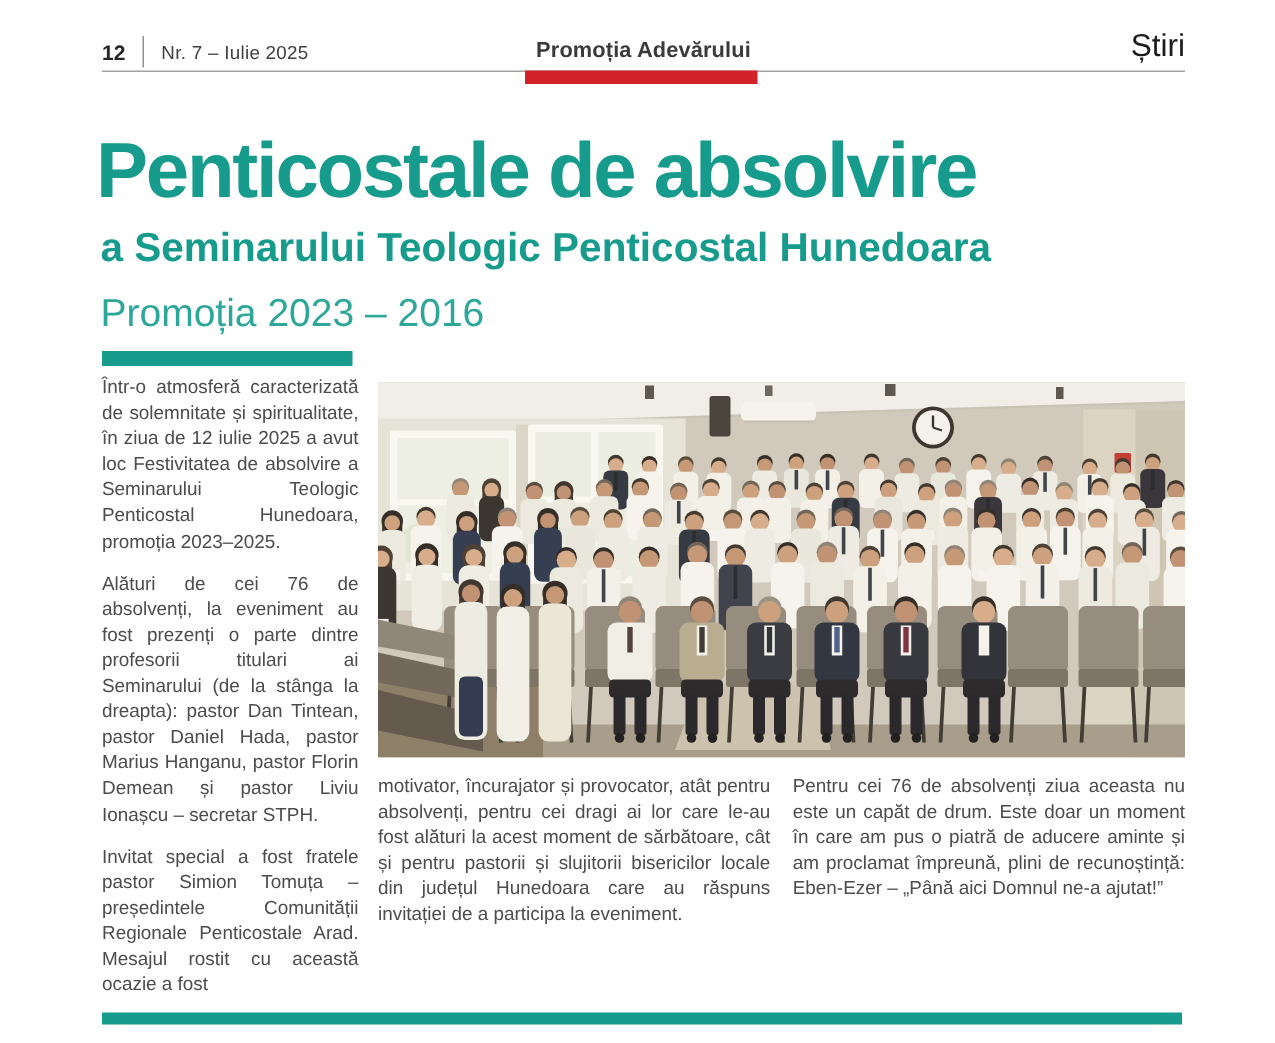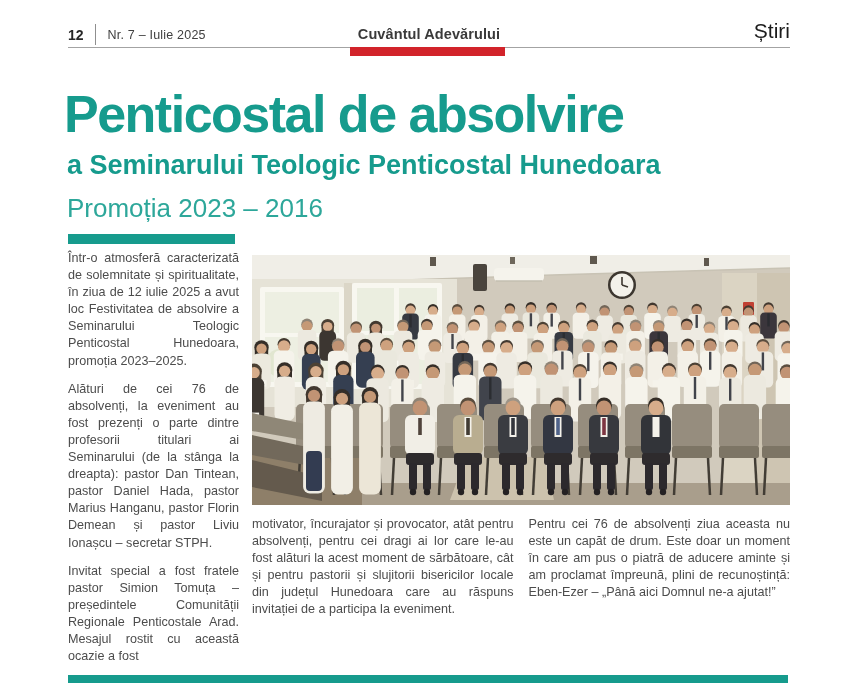--- a/index.html
+++ b/index.html
@@ -46,27 +46,27 @@
 <body>
 
 <div class="page" style="--teal: #169b8d; --teal-light: #2da79a; --red: #d2232a; --txt: #4c4c4c;">
 
   <div class="hdr">
     <div class="hdr-left">
       <span class="pnum">12</span>
       <span class="vdiv"></span>
       <span class="issue">Nr. 7 – Iulie 2025</span>
     </div>
-    <div class="pub">Cuvântul Adevărului</div>
+    <div class="pub">Promoția Adevărului</div>
     <div class="section">Știri</div>
   </div>
   <div class="hdr-rule"></div>
   <div class="red-bar"></div>
 
-  <h1 class="headline">Penticostal de absolvire</h1>
+  <h1 class="headline">Penticostale de absolvire</h1>
   <h2 class="subhead">a Seminarului Teologic Penticostal Hunedoara</h2>
   <div class="promo">Promoția 2023 – 2016</div>
   <div class="promo-bar"></div>
 
   <div class="col1">
     <p class="body">Într-o atmosferă caracterizată de solemnitate și spiritualitate, în ziua de 12 iulie 2025 a avut loc Festivitatea de absolvire a Seminarului Teologic Penticostal Hunedoara, promoția 2023–2025.</p>
     <p class="body">Alături de cei 76 de absolvenți, la eveniment au fost prezenți o parte dintre profesorii titulari ai Seminarului (de la stânga la dreapta): pastor Dan Tintean, pastor Daniel Hada, pastor Marius Hanganu, pastor Florin Demean și pastor Liviu Ionașcu – secretar STPH.</p>
     <p class="body">Invitat special a fost fratele pastor Simion Tomuța – preșe­dintele Comunității Regionale Penticostale Arad. Mesajul rostit cu această ocazie a fost</p>
   </div>
 

